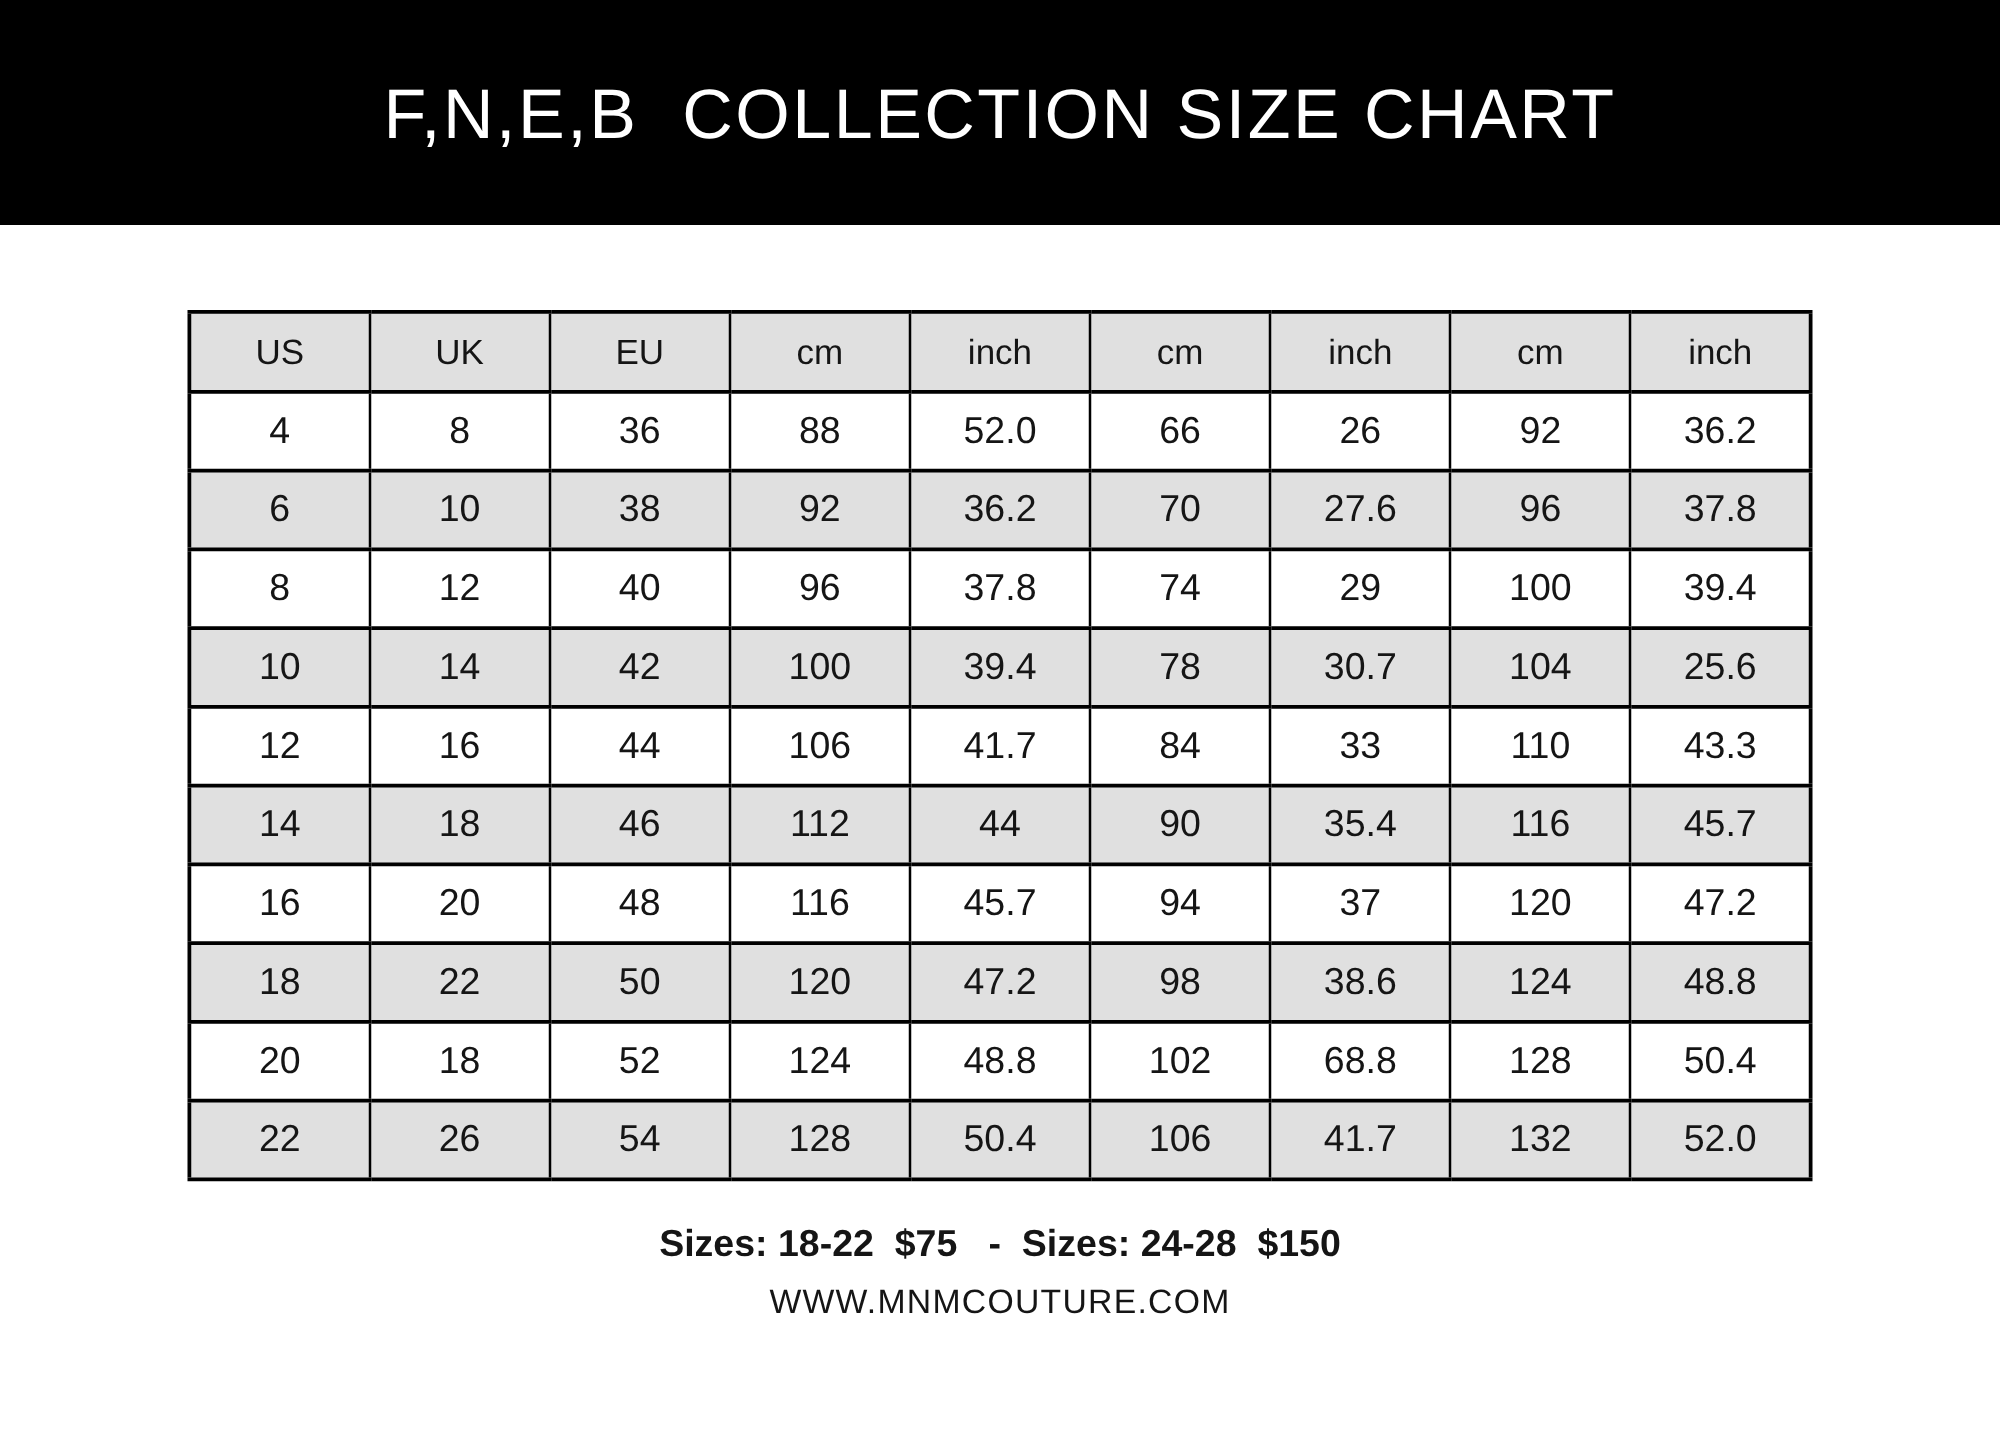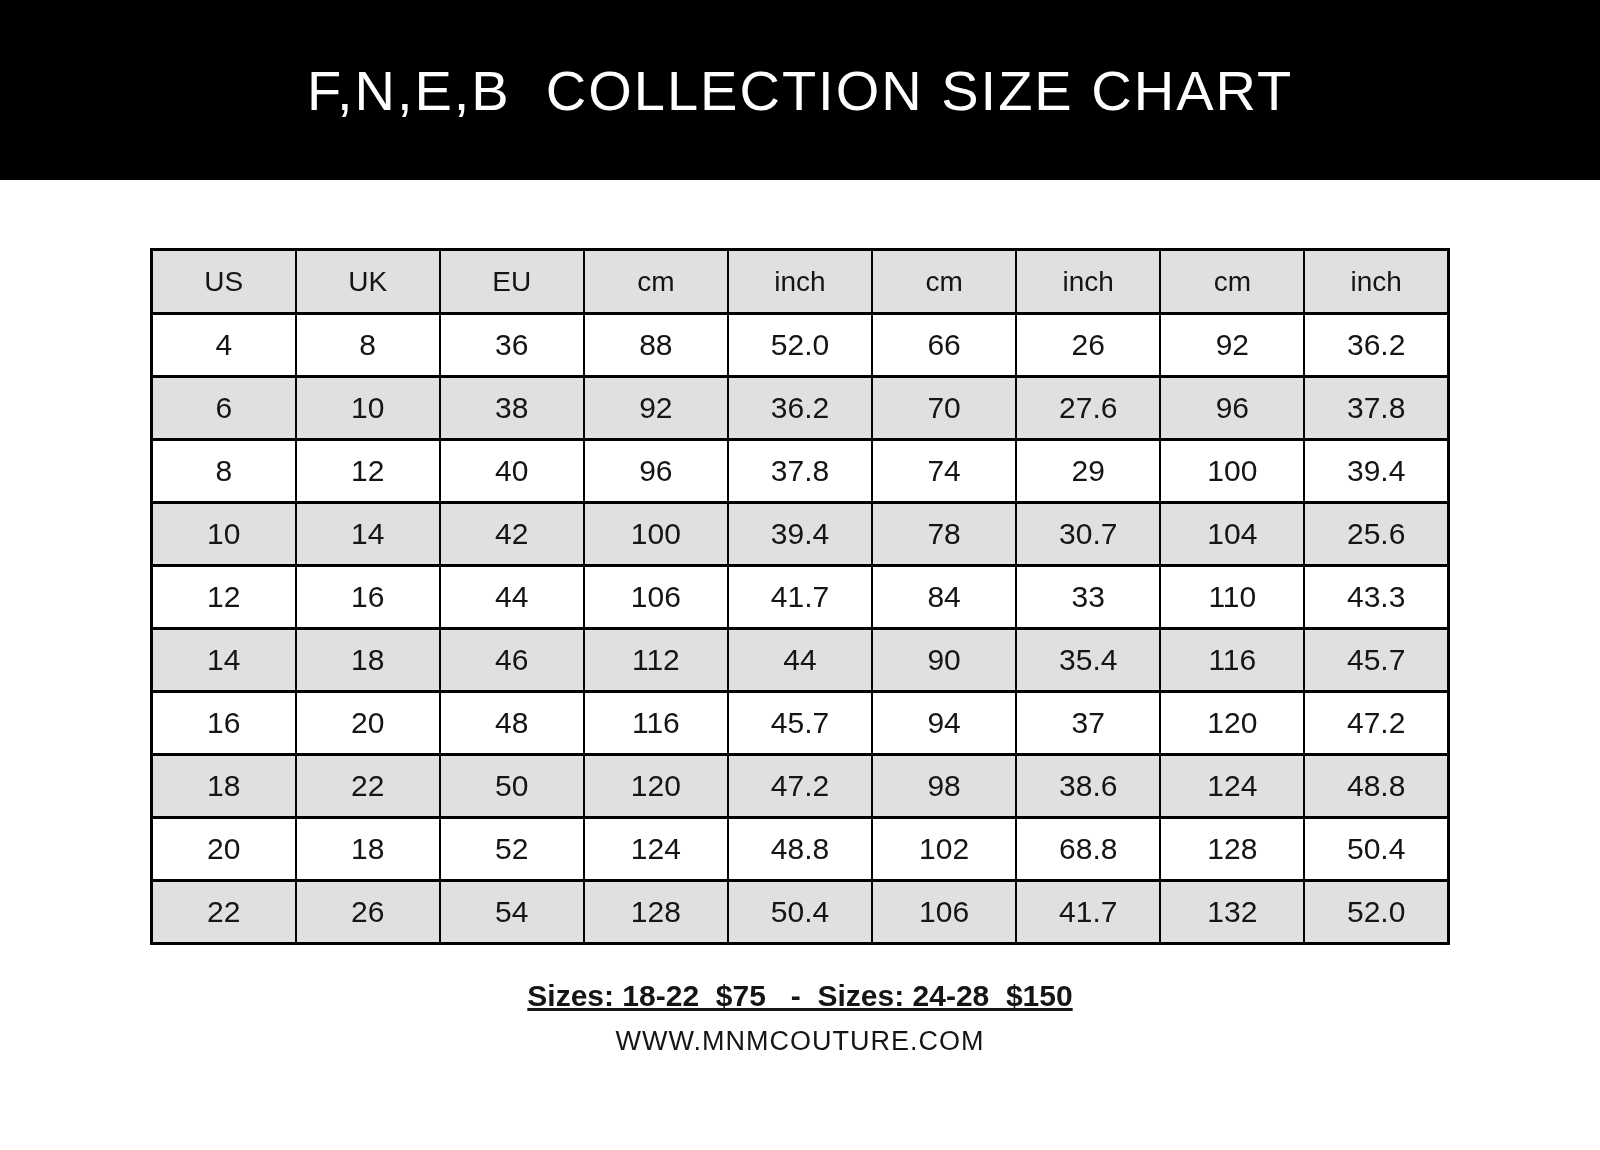--- a/index.html
+++ b/index.html
@@ -73,21 +73,20 @@
   }
   tr.stripe td{
     background:var(--stripe);
   }
   .pricing{
     margin:34px 0 0 0;
     text-align:center;
     font-size:30px;
     font-weight:700;
     white-space:pre;
-    text-decoration:underline;
   }
   .website{
     margin:13px 0 0 0;
     text-align:center;
     font-size:27px;
     font-weight:400;
     letter-spacing:1px;
   }
 </style>
 </head>

